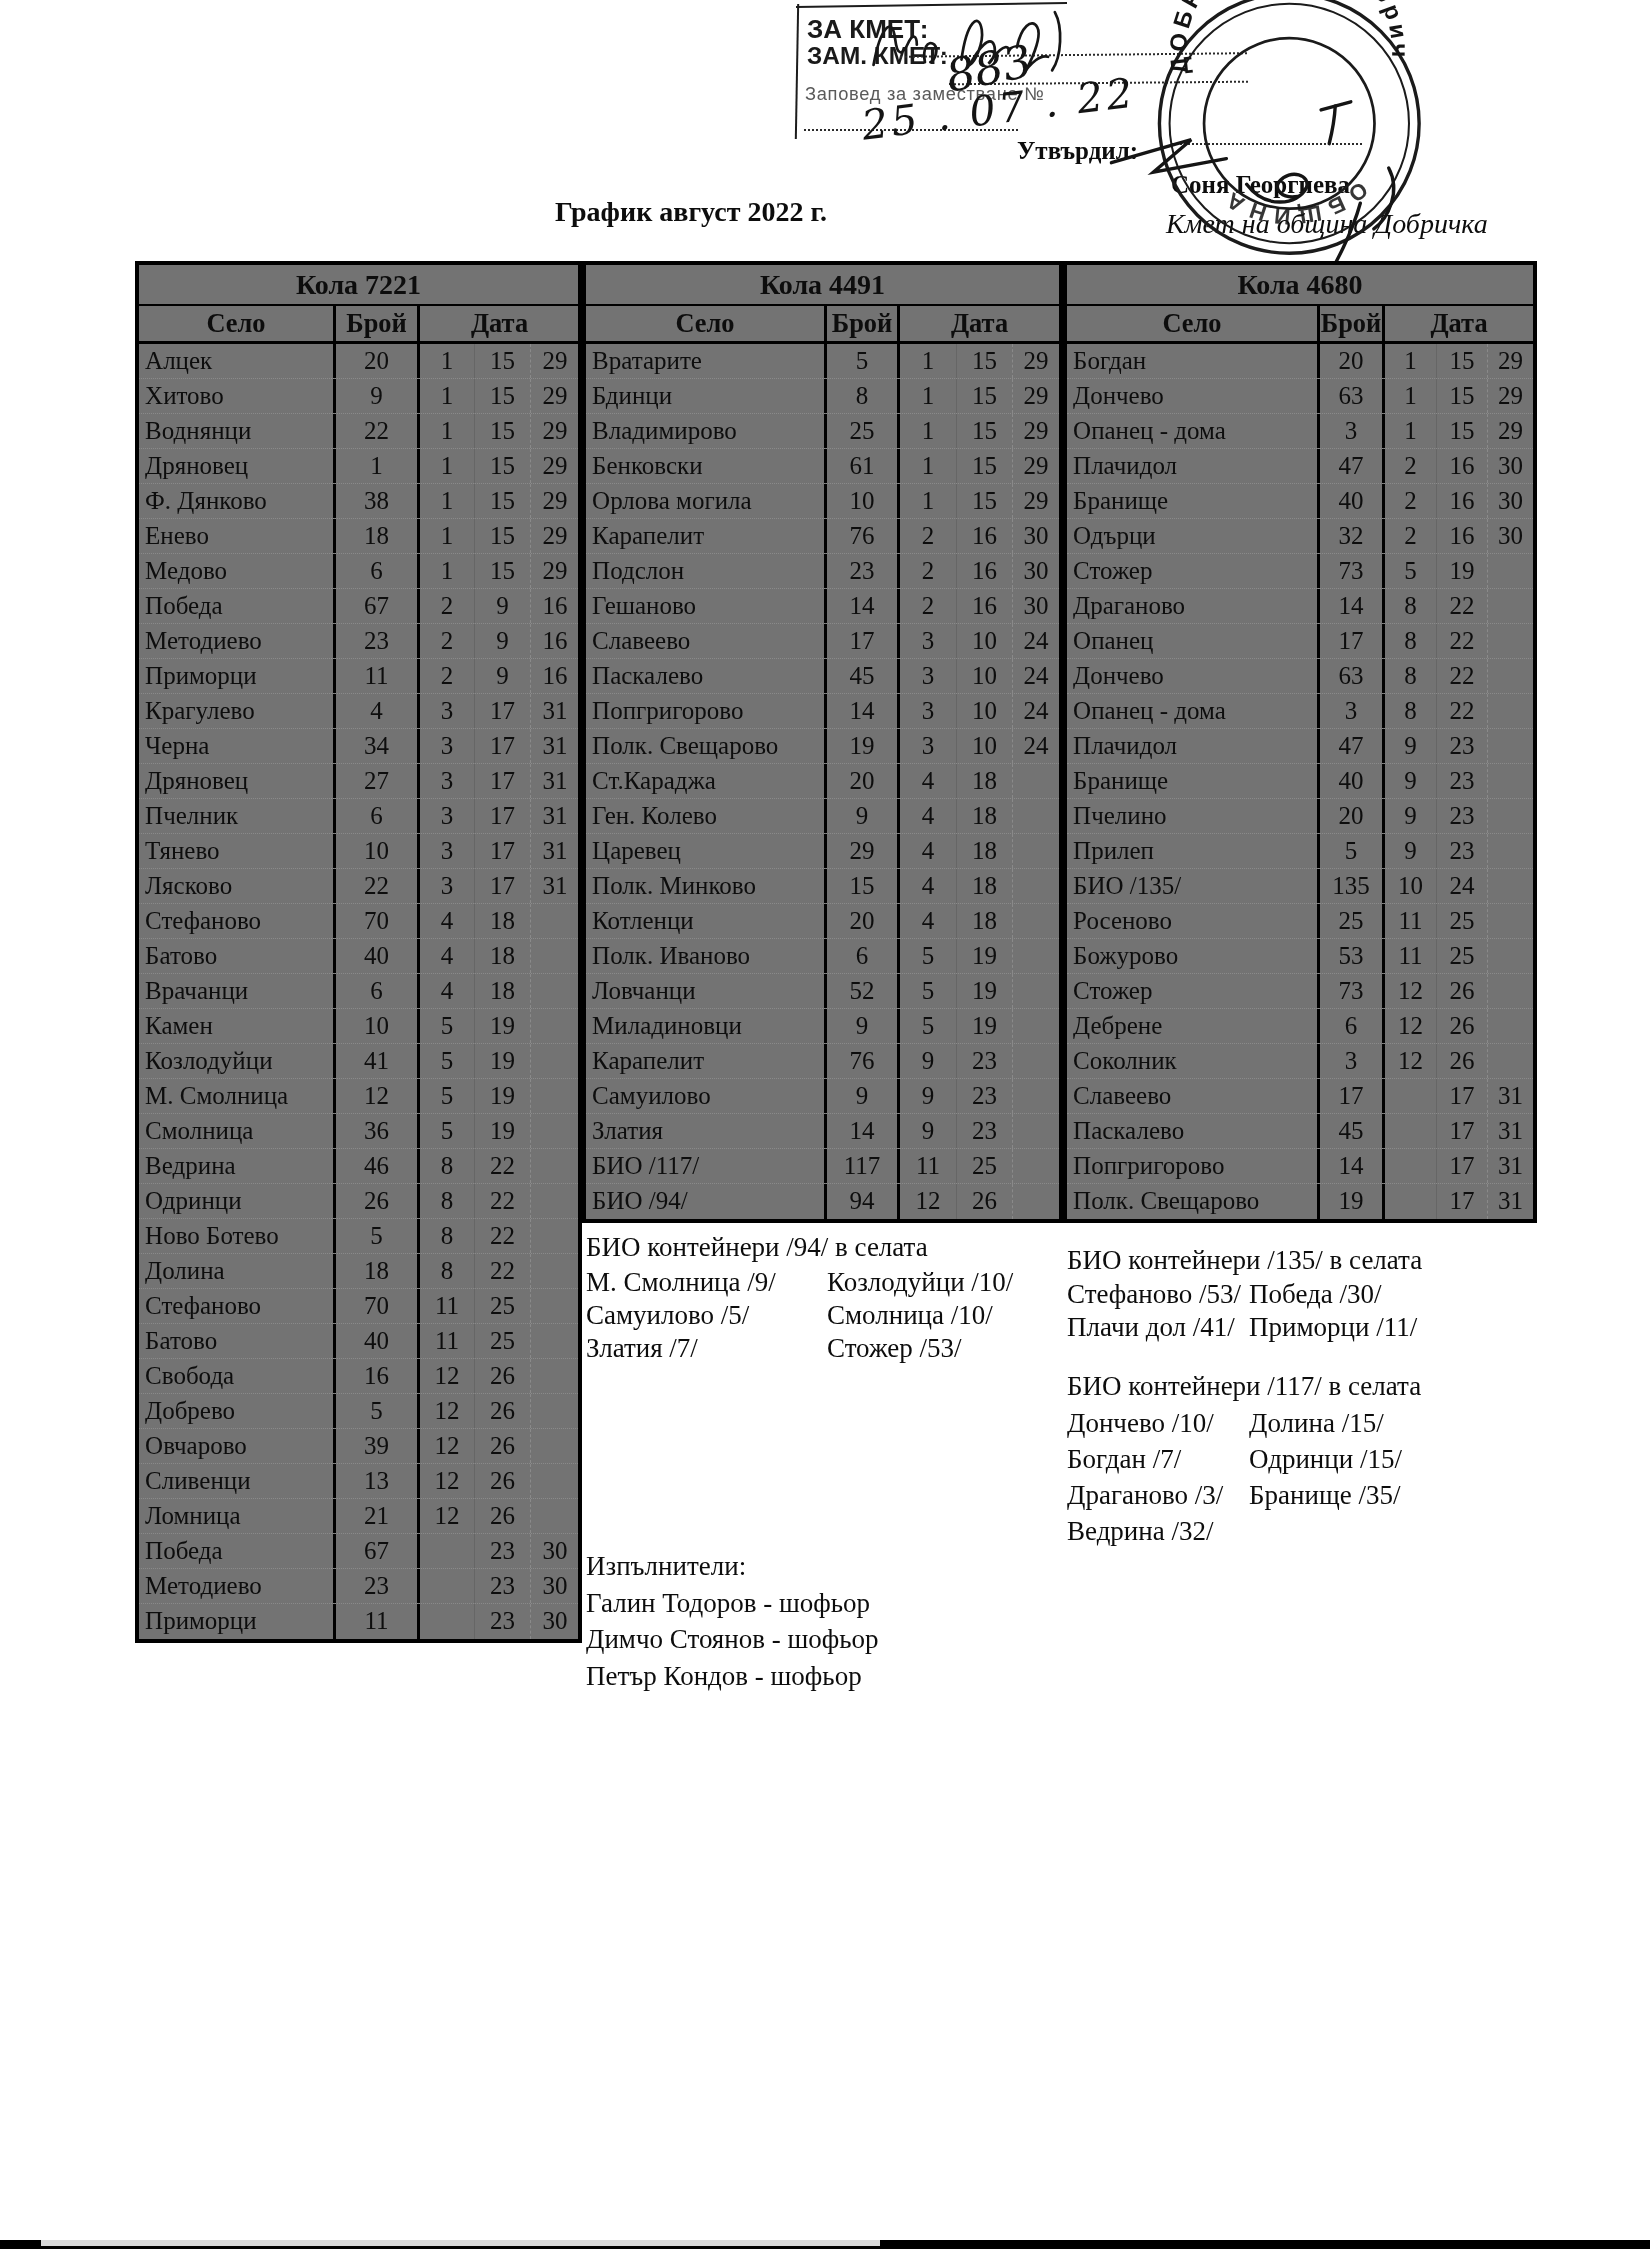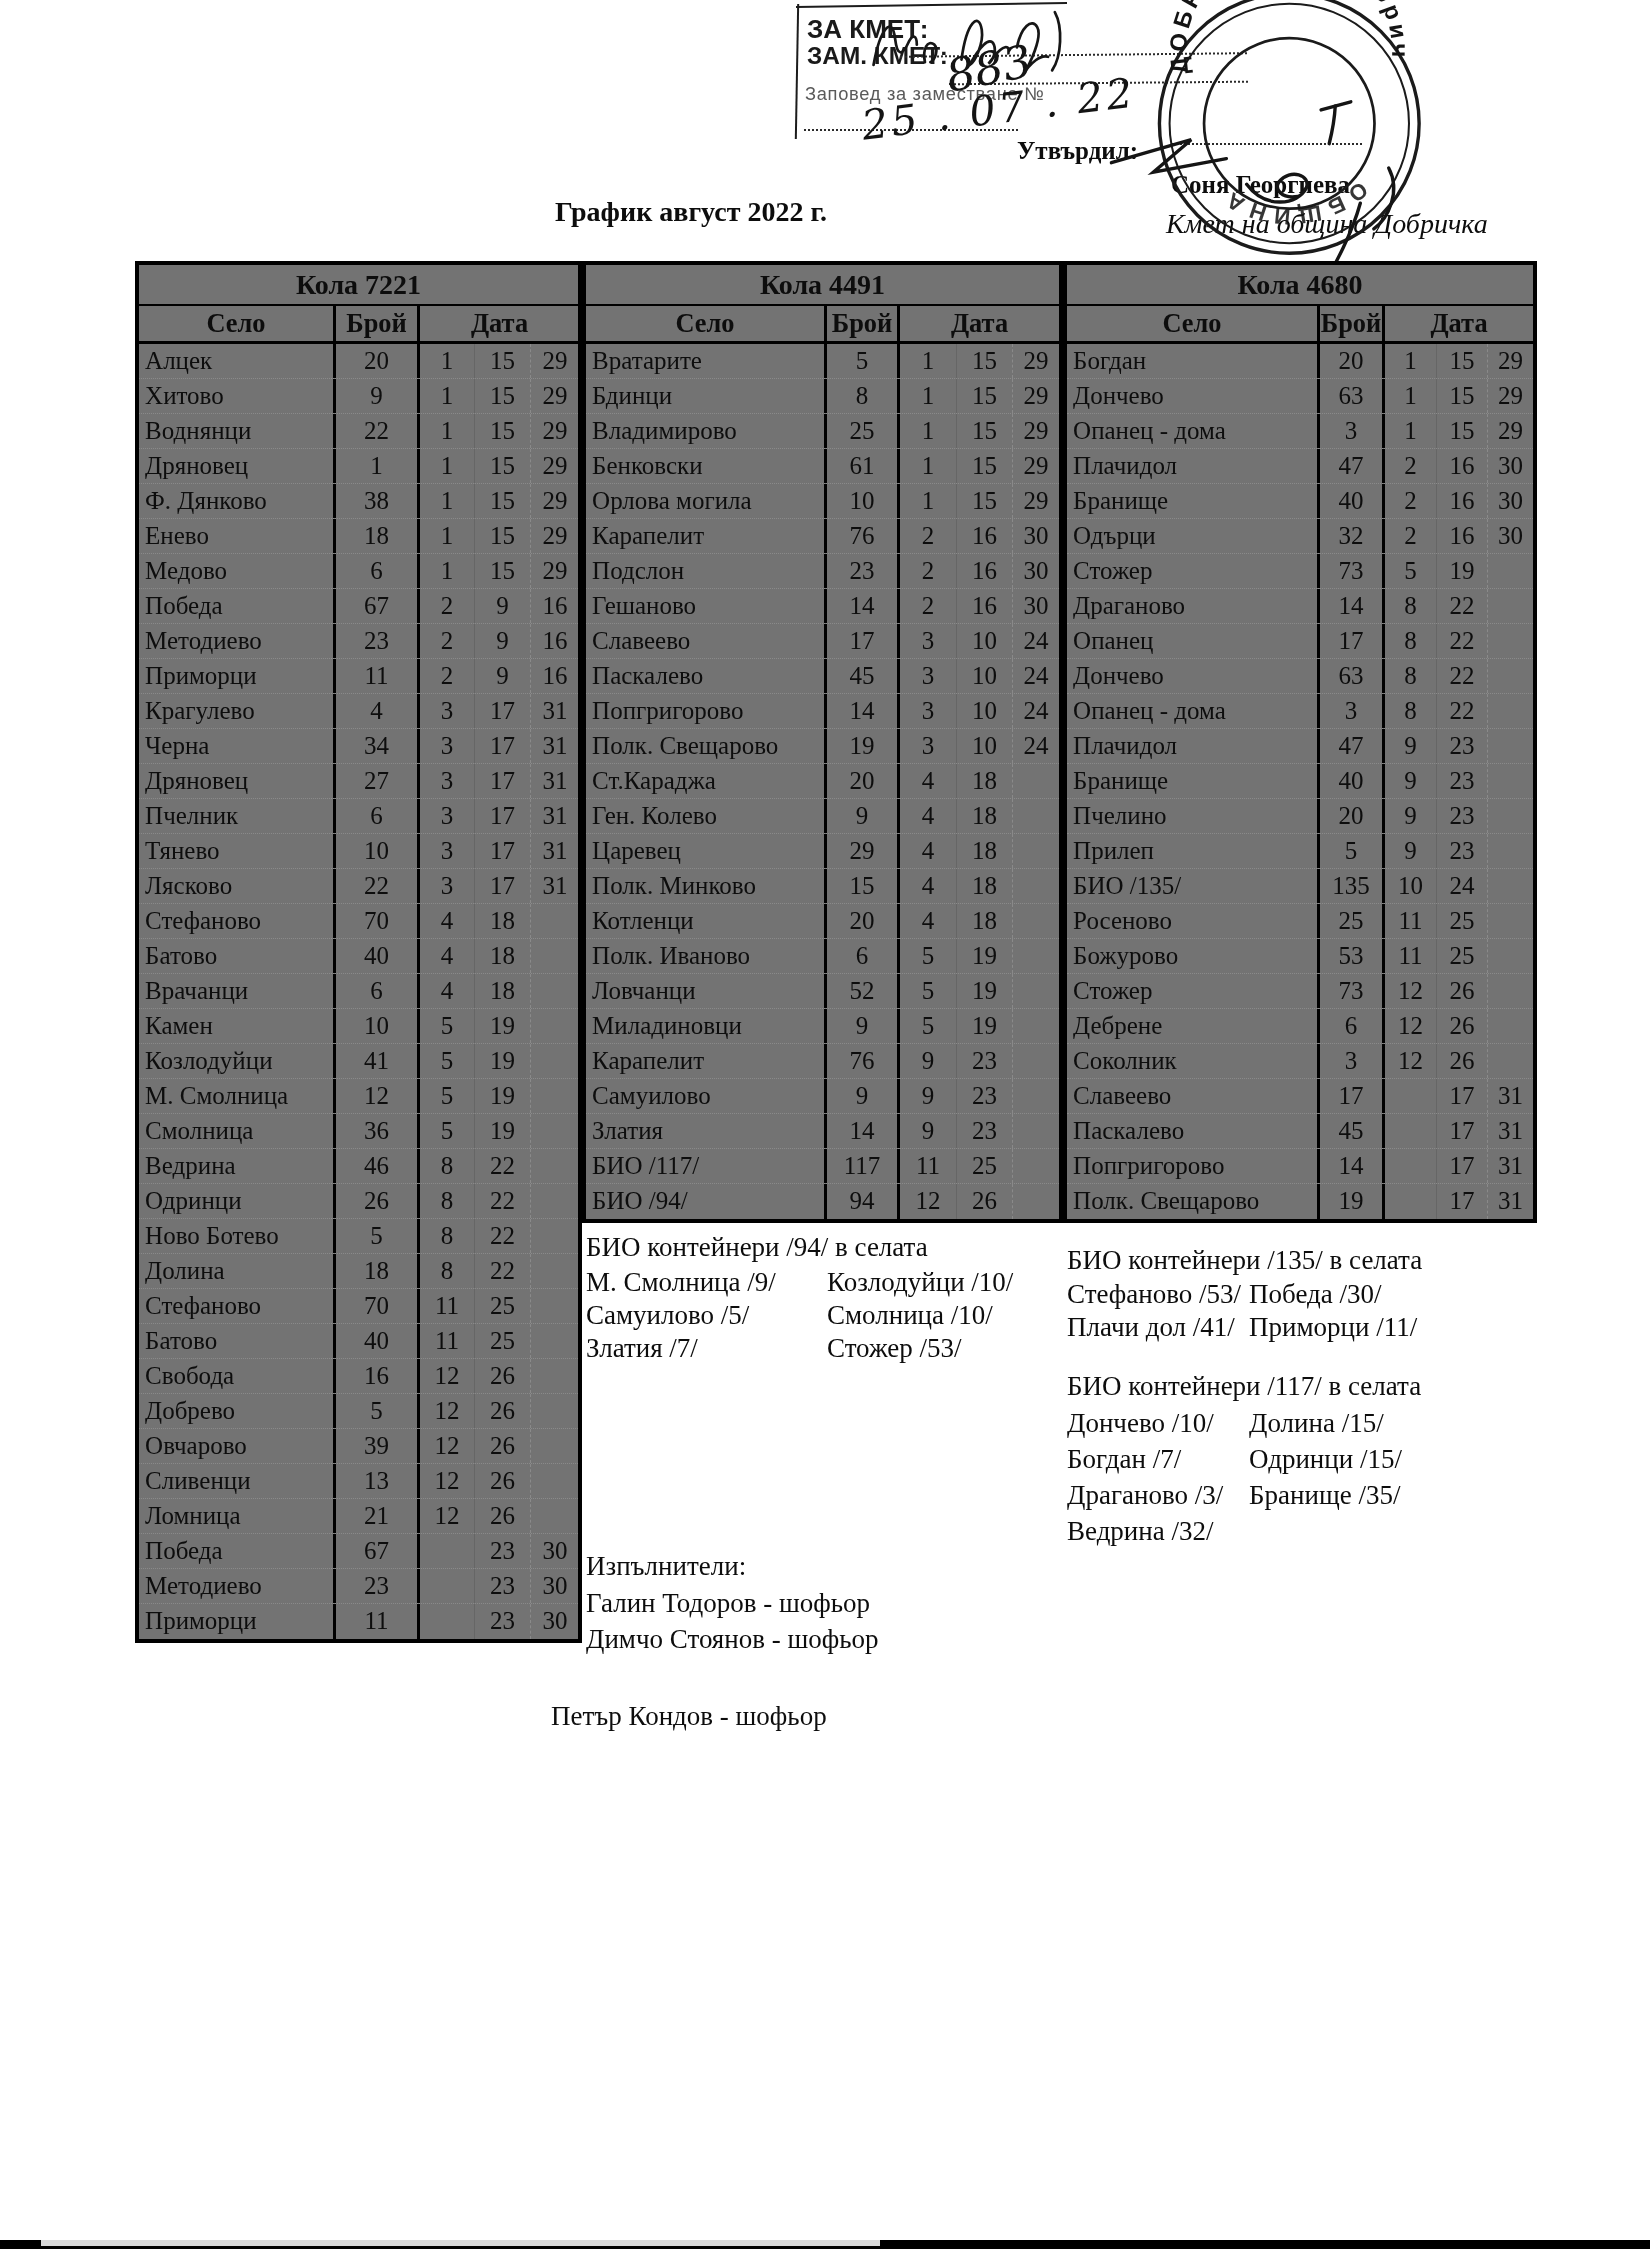--- a/index.html
+++ b/index.html
@@ -758,18 +758,18 @@
   <div class="noteline" style="left:1067px;top:1371px;">БИО контейнери /117/ в селата</div>
   <div class="noteline" style="left: 1067px; top: 1408px; --c2: 182px;"><span>Дончево /10/</span><span class="col2">Долина /15/</span></div>
     <div class="noteline" style="left: 1067px; top: 1444px; --c2: 182px;"><span>Богдан /7/</span><span class="col2">Одринци /15/</span></div>
     <div class="noteline" style="left: 1067px; top: 1480px; --c2: 182px;"><span>Драганово /3/</span><span class="col2">Бранище /35/</span></div>
     <div class="noteline" style="left: 1067px; top: 1516px; --c2: 182px;"><span>Ведрина /32/</span><span class="col2"></span></div>
     <div id="notes3b"></div>
 
   <div class="noteline" style="left:586px;top:1551px;">Изпълнители:</div>
   <div class="noteline" style="left: 586px; top: 1588px;">Галин Тодоров - шофьор</div>
     <div class="noteline" style="left: 586px; top: 1624px;">Димчо Стоянов - шофьор</div>
-    <div class="noteline" style="left: 551px; top: 1661px; margin-top: 40px;">Петър Кондов - шофьор</div>
+    <div class="noteline" style="left: 586px; top: 1661px;">Петър Кондов - шофьор</div>
     <div id="drivers"></div>
 
   <div class="botbar"></div>
 </div>
 
 
 </body></html>

